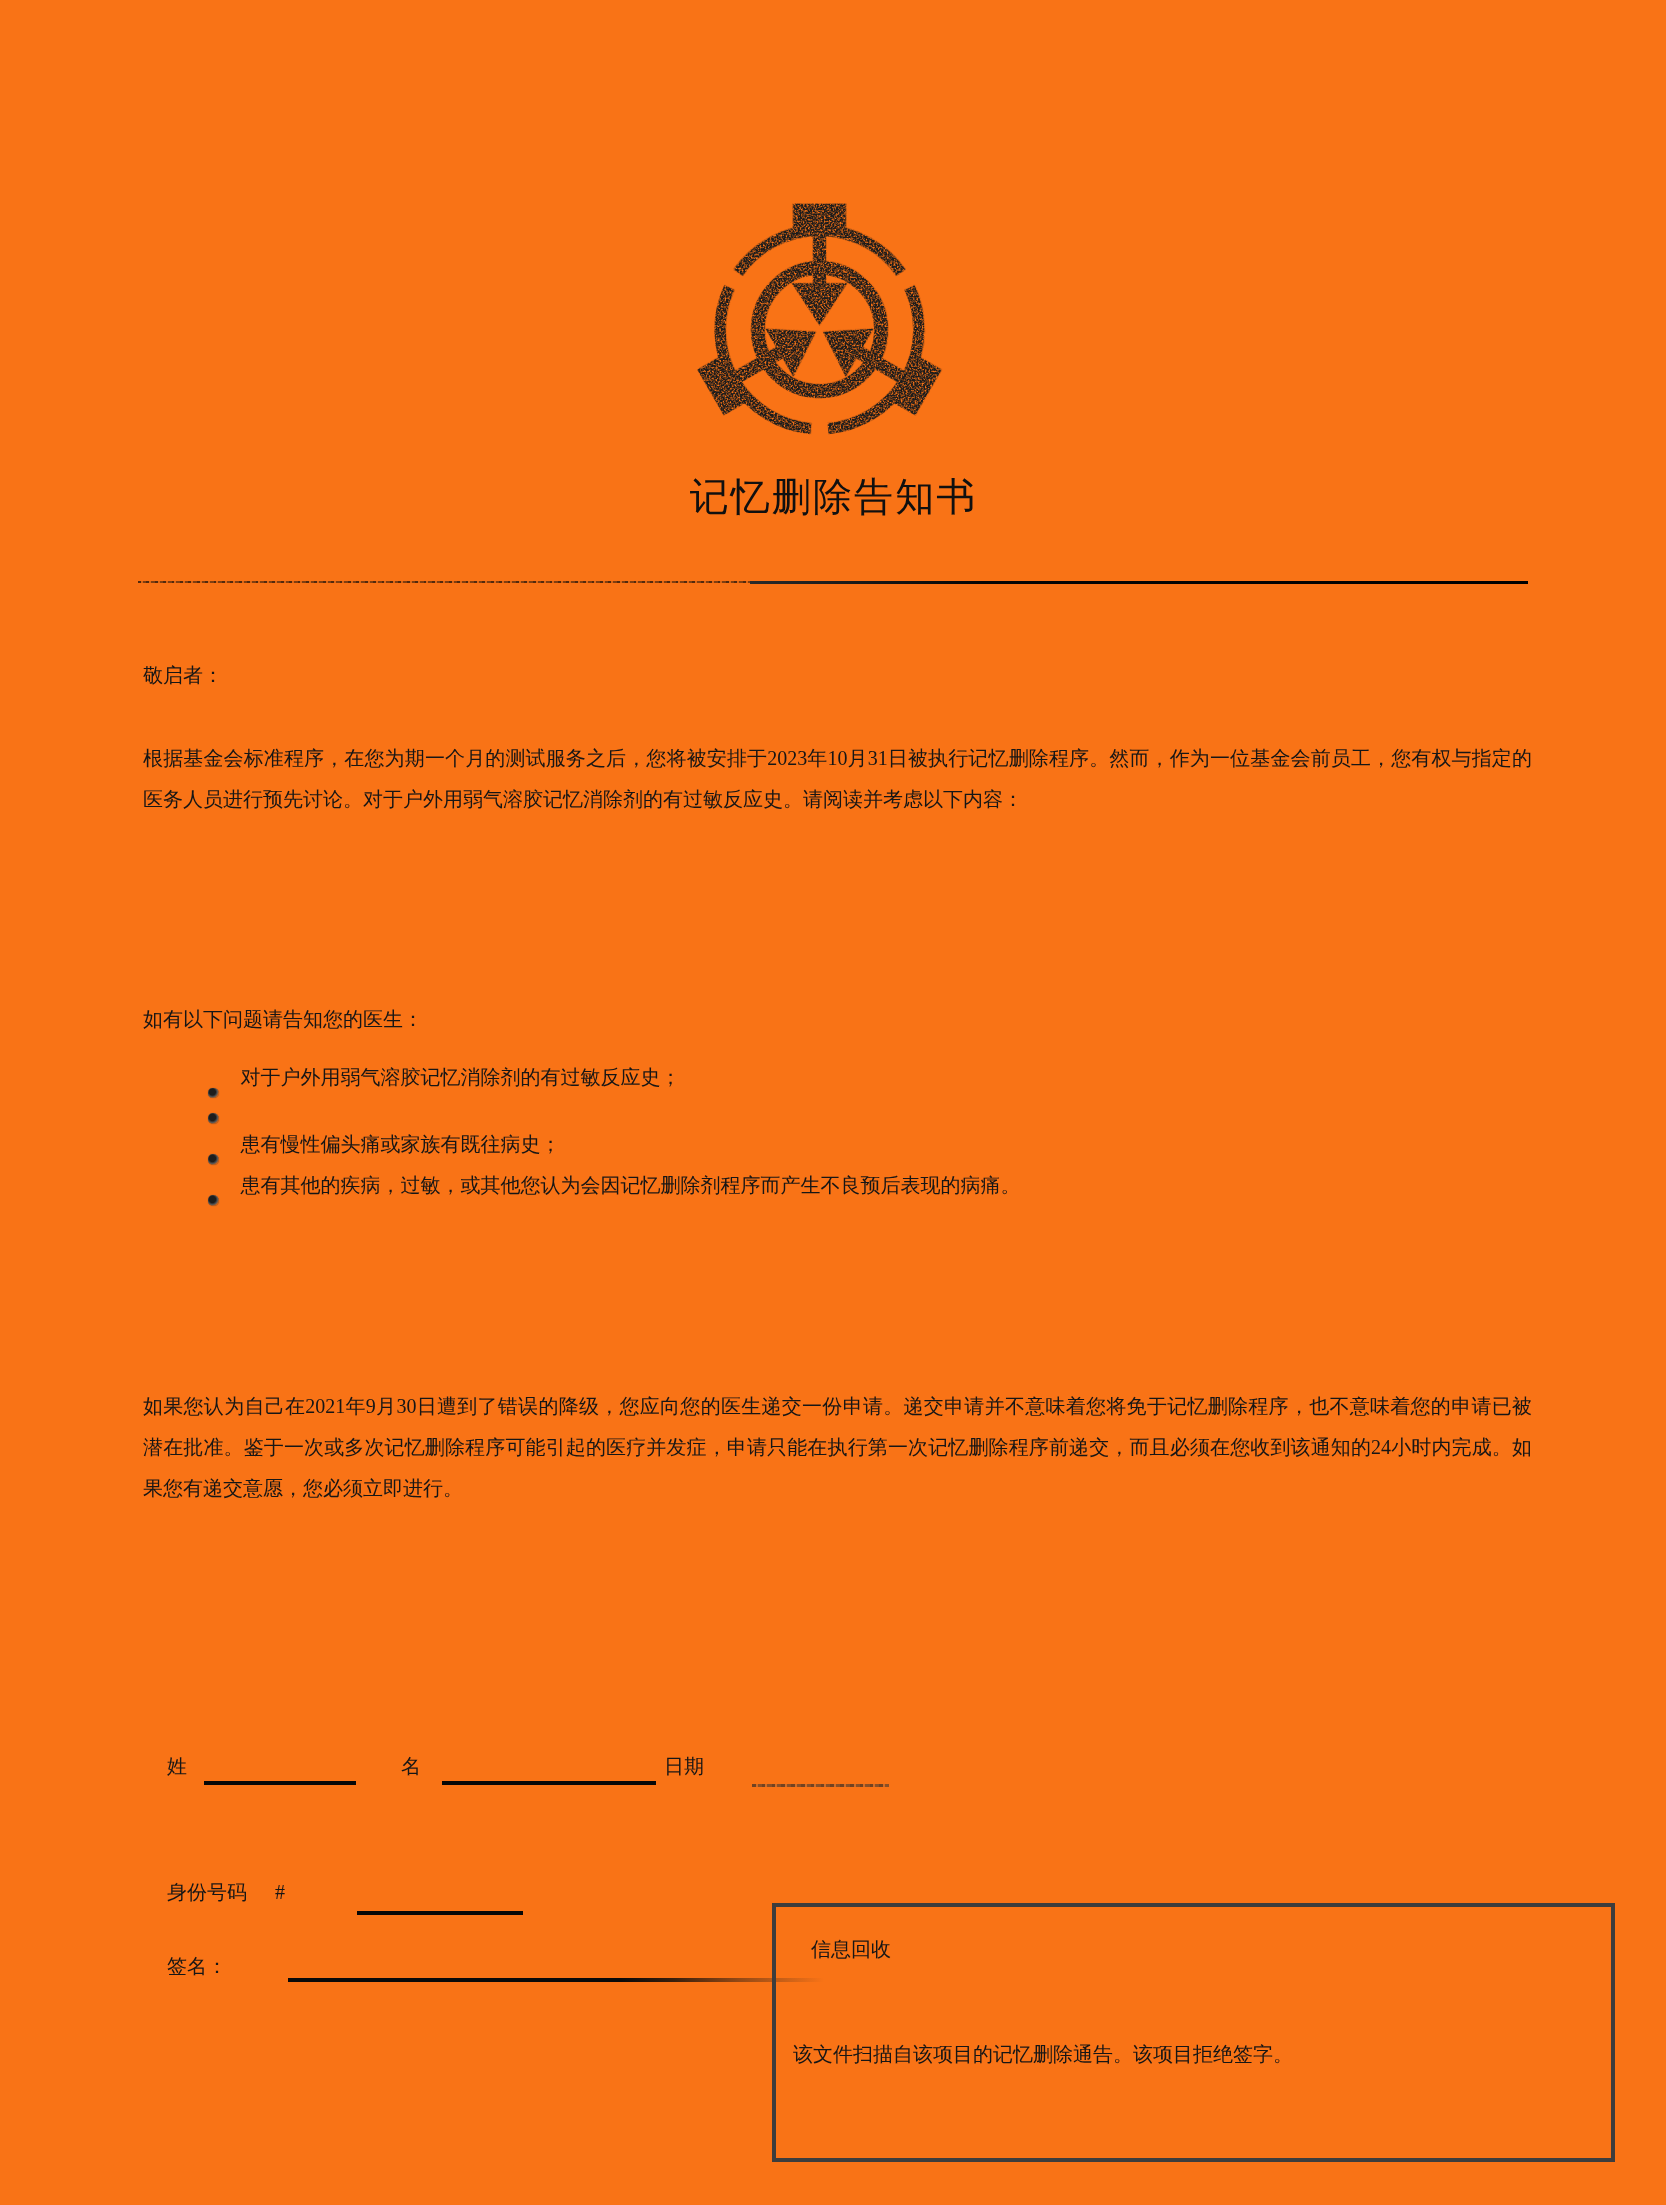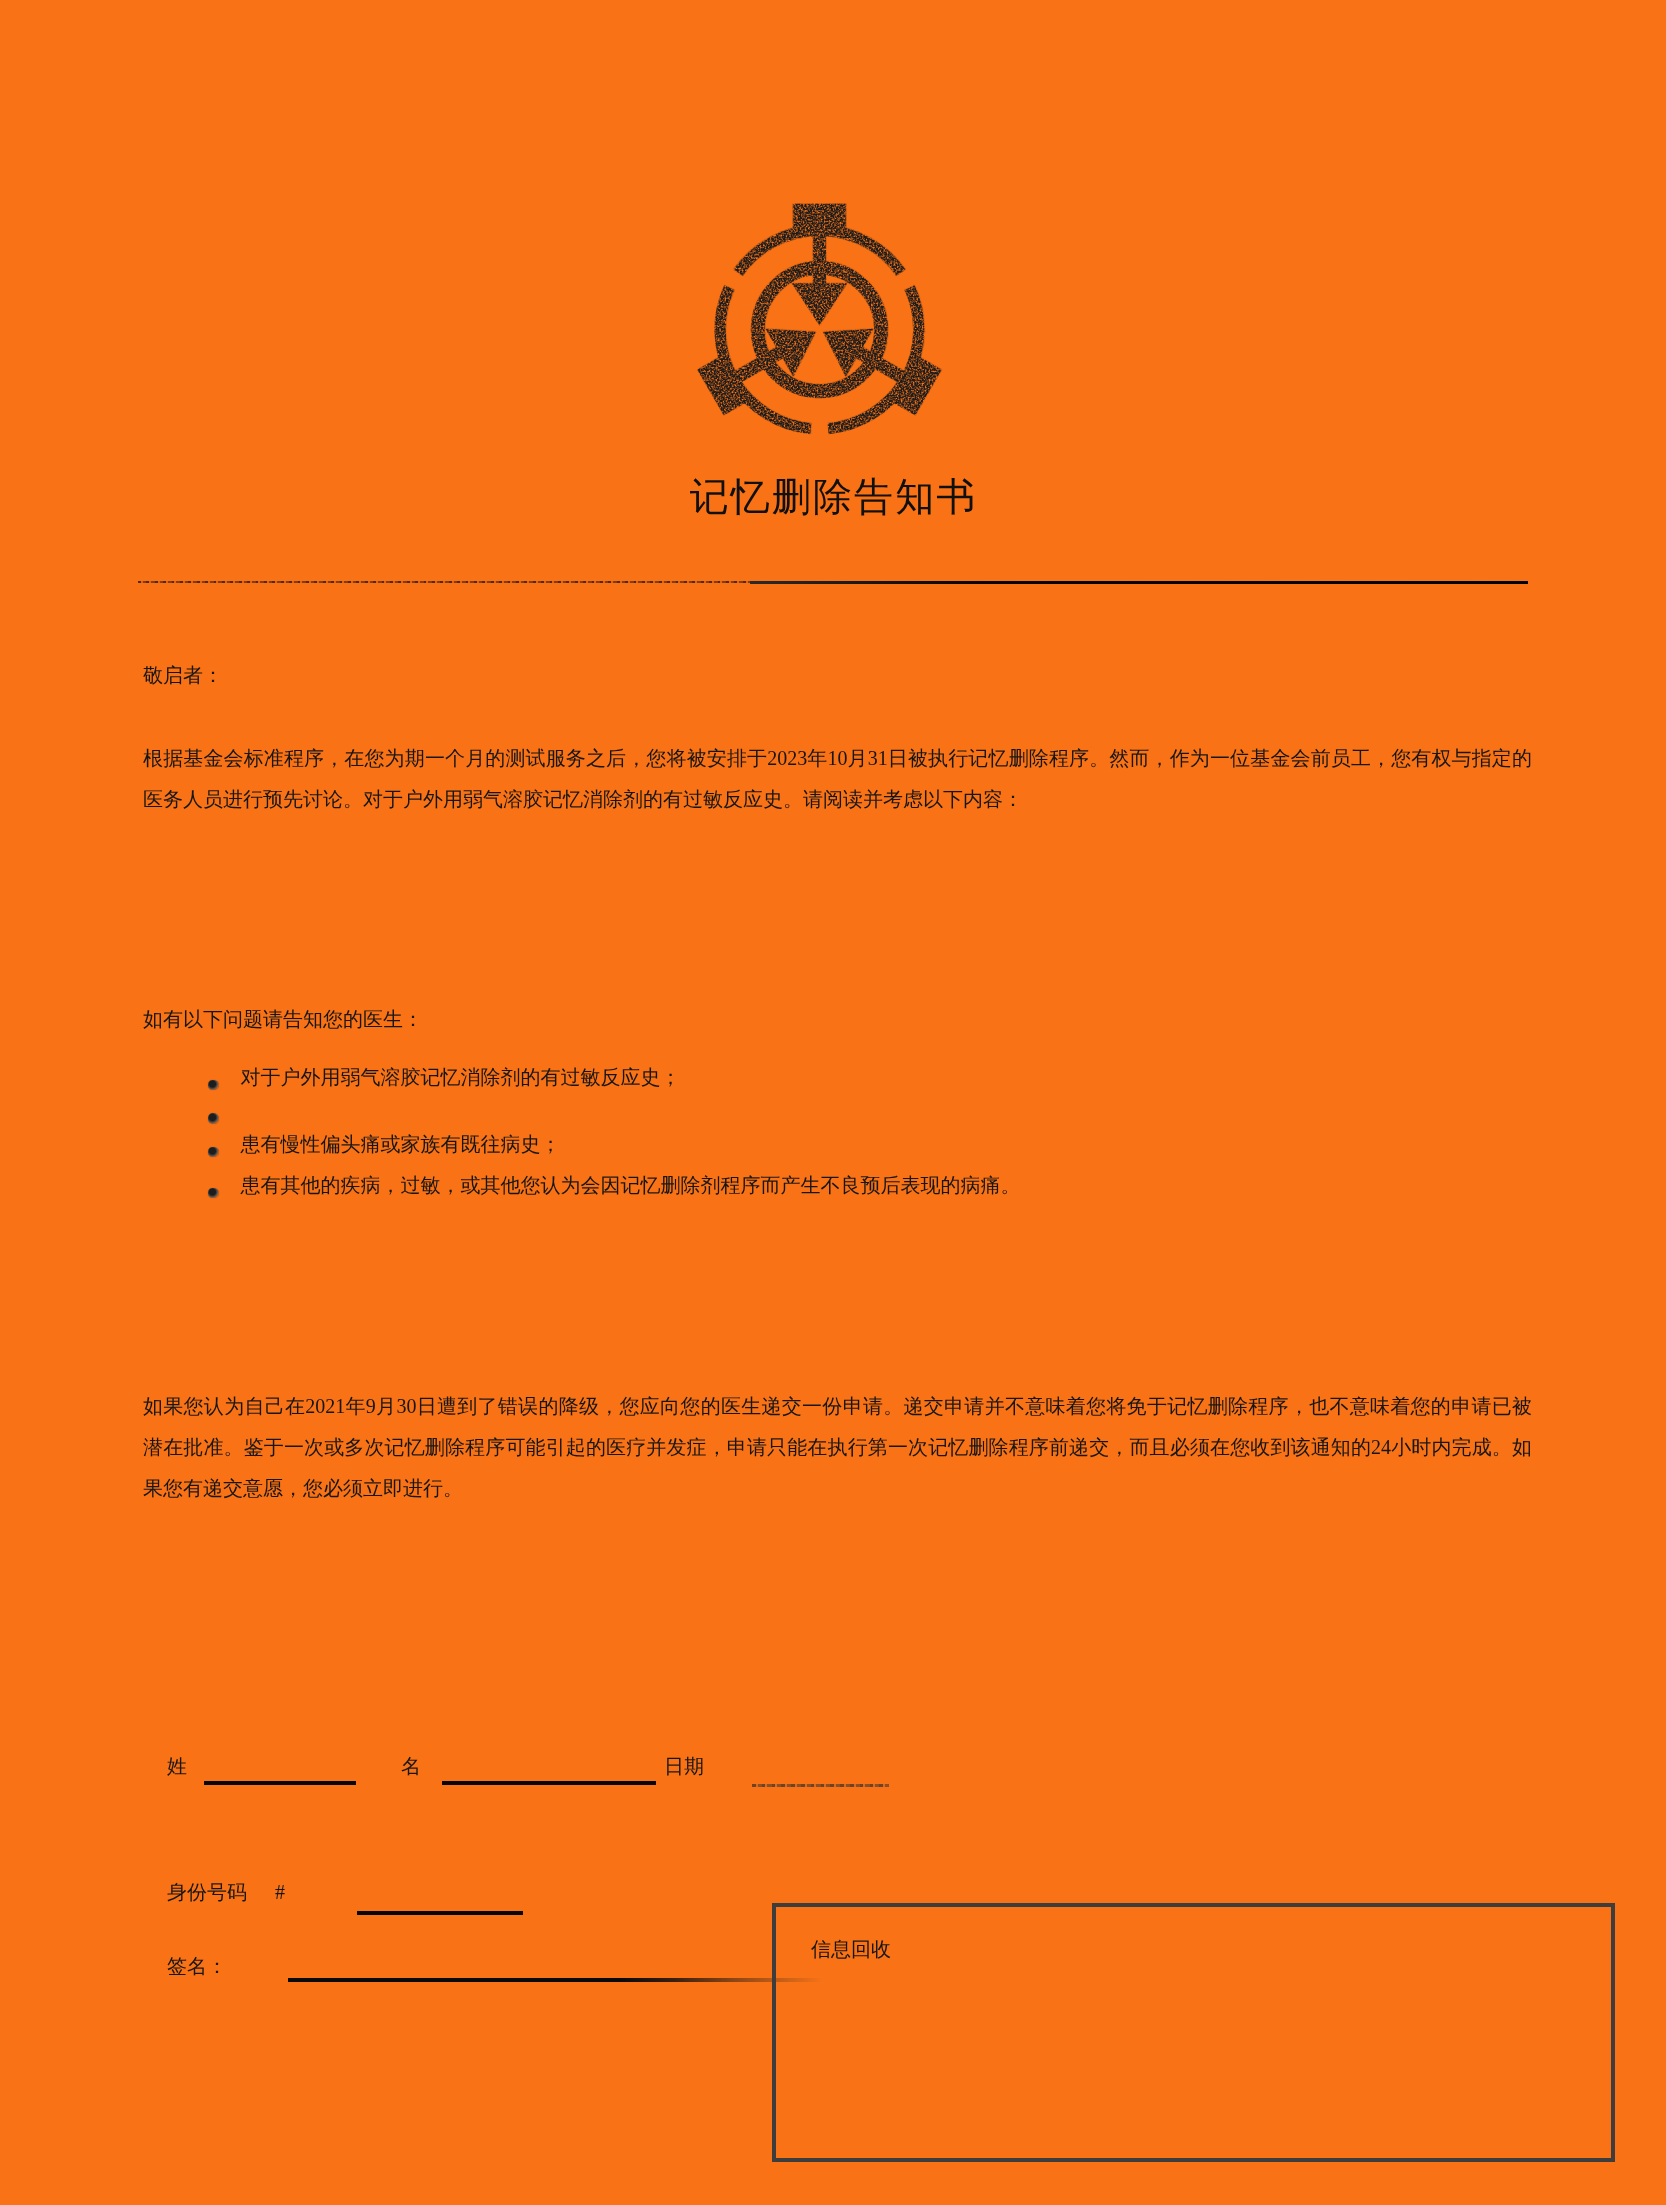--- a/index.html
+++ b/index.html
@@ -20,21 +20,21 @@
   #doc-title{left:0;top:470px;width:1667px;text-align:center;
     font-size:39px;letter-spacing:2.1px;color:#101010;}
   
   #divider{left:138px;top:580px;width:1390px;height:4.9px;}
   #divider .seg-a{position:absolute;left:0;top:1.4px;width:46%;height:2.1px;
     background:repeating-linear-gradient(90deg,rgba(10,10,10,.7) 0 2.8px,rgba(10,10,10,.12) 2.8px 4.9px,rgba(10,10,10,.5) 4.9px 8.4px);}
   #divider .seg-b{position:absolute;left:44%;top:0.7px;width:56%;height:3.5px;
     background:linear-gradient(90deg,#2a2a2a,#050505 30%,#000 100%);}
   
   #med-list{left:208px;top:1057px;width:1326px;}
-  .li-row{display:flex;align-items:center;margin:0 0 0 0;}
+  .li-row{display:flex;align-items:flex-end;margin:0 0 0 0;}
   .li-row + .li-row{margin-top:0px;}
   .li-row:nth-child(5){text-decoration:underline;}
   .bullet{flex:0 0 10.5px;width:10.5px;height:10.5px;margin:15.4px 22px 0 0;
     border-radius:46% 54% 50% 48%;
     background:radial-gradient(circle at 40% 40%,#1d1d1d 0 35%,#555 55%,rgba(0,0,0,.15) 72%,transparent 78%);
     box-shadow:0 0 0.7px #333;}
   
   .fill-line{background:#070707;height:4.2px;}
   .fill-line.faint{height:2.8px;
     background:repeating-linear-gradient(90deg,rgba(40,40,40,.65) 0 3.5px,rgba(90,90,90,.25) 3.5px 5.6px,rgba(50,50,50,.55) 5.6px 9.8px);}
@@ -134,16 +134,17 @@
     <span style="display:inline-block;width:18px;"></span>
     <span>#</span>
   </div>
   <div class="abs fill-line" style="left:357px;top:1911px;width:166px;"></div>
 
   <div class="abs cn" style="left:167px;top:1946px;">签名：</div>
   <div class="abs fill-line" id="sig-line" style="left:288px;top:1978px;width:536px;"></div>
 
   <div class="abs" id="recovery-box">
     <div class="cn" style="position:absolute;left:35px;top:22px;">信息回收</div>
+    <div class="cn" style="position:absolute;left:17px;top:127px;width:796px;">该文件扫描自该项目的记忆删除通告。该项目拒绝签字。</div>
   </div>
 
 </div>
 
 
 </body></html>

